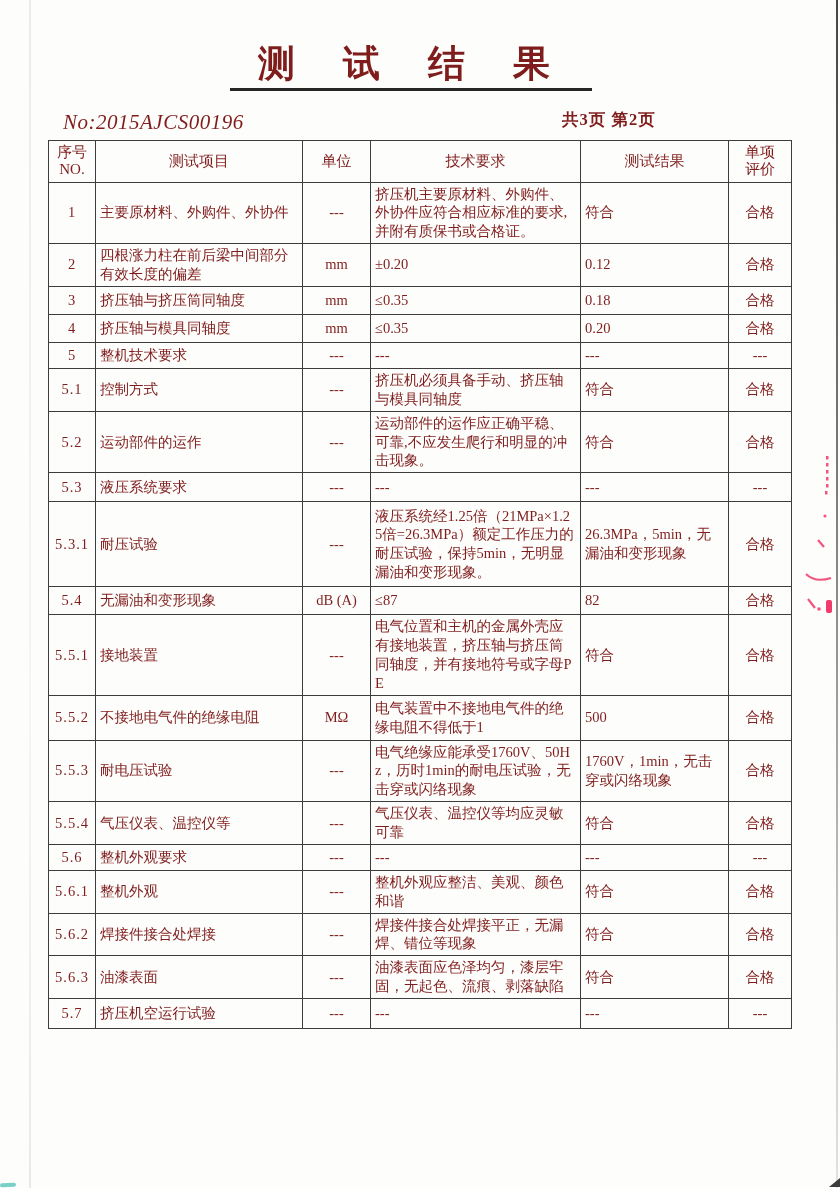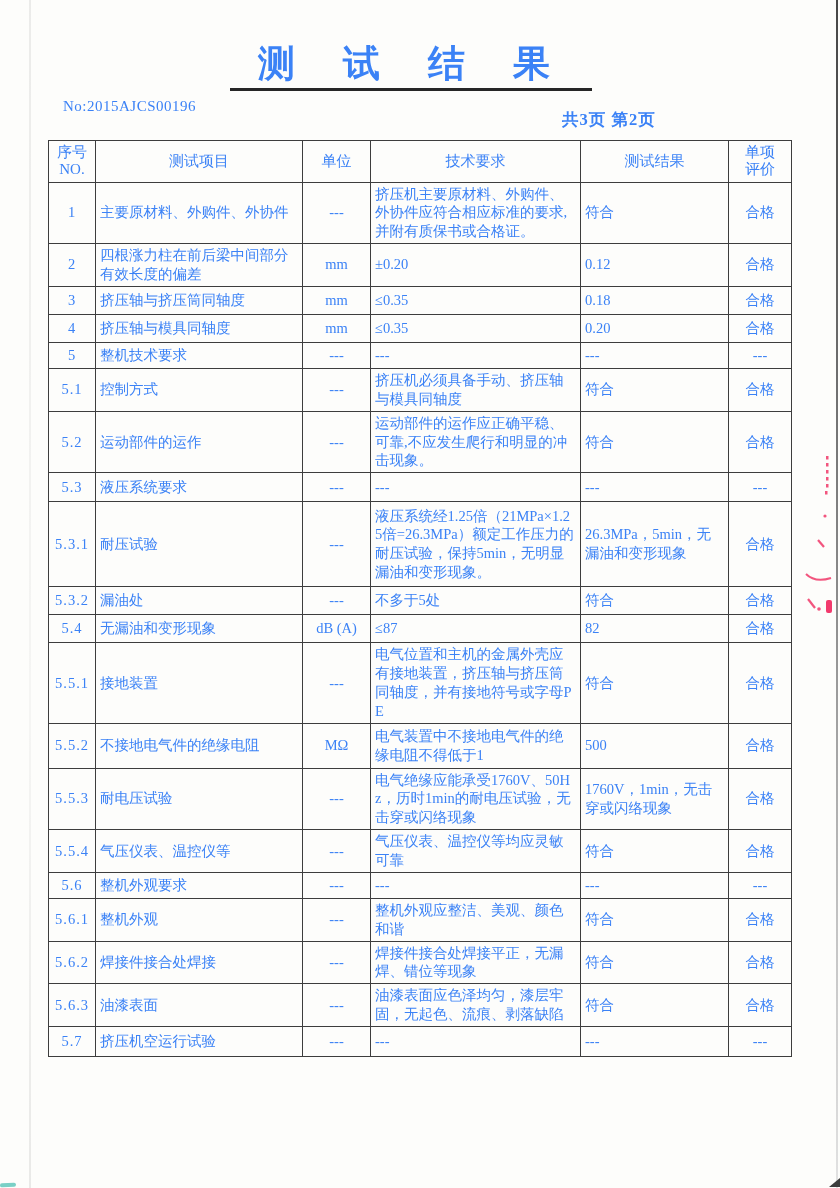--- a/index.html
+++ b/index.html
@@ -1,36 +1,36 @@
 <!DOCTYPE html>
 <html><head>
 <meta charset="utf-8">
 <style>
   html,body{margin:0;padding:0;background:#e9e9e9;}
   .page{
     position:relative;width:840px;height:1188px;margin:0 auto;
     background:#fdfdfb;overflow:hidden;
     font-family:"Liberation Serif","DejaVu Serif",serif;
-    color:#3b82f6;
+    color:#7f1d1d;
   }
   
   .crease-left{position:absolute;left:29px;top:0;width:2px;height:1188px;
     background:linear-gradient(180deg,rgba(0,0,0,0.07),rgba(0,0,0,0.03) 60%,rgba(0,0,0,0.08));}
   .scan-edge-right{position:absolute;left:836px;top:0;width:2px;height:1188px;
     background:linear-gradient(180deg,#474747 0%,#5c5c5c 20%,#8b8b8b 50%,#c3c3c3 78%,#e2e2e2 100%);}
   .scan-corner-mark{position:absolute;left:829px;top:1178px;width:0;height:0;
     border-left:11px solid transparent;border-bottom:9px solid #3c3c3c;}
   .teal-mark{position:absolute;left:0;top:1183px;width:16px;height:4px;
     background:#7ad0c6;transform:rotate(-3deg);border-radius:2px;}
   .pink-marks{position:absolute;left:798px;top:450px;}
   
   .page-title{position:absolute;left:258px;top:44px;font-size:37px;font-weight:bold;
     letter-spacing:48px;white-space:nowrap;line-height:1.1;}
   .title-underline{position:absolute;left:230px;top:88px;width:362px;height:3px;background:#262626;}
-  .doc-no{position:absolute;left:63px;top:98px;font-size:15px;letter-spacing:0.5px;}
+  .doc-no{position:absolute;left:63px;top:110px;font-size:21px;letter-spacing:0.5px;font-style:italic;}
   .page-info{position:absolute;left:562px;top:109px;font-size:16.5px;font-weight:600;letter-spacing:1px;}
   
   table.report{position:absolute;left:48px;top:140px;width:743px;
     border-collapse:collapse;table-layout:fixed;}
   table.report th,table.report td{
     border:1.5px solid #3d3d3d;padding:2px 4px;vertical-align:middle;
     font-size:14.5px;line-height:1.3;overflow:hidden;word-break:break-all;}
   table.report th{font-weight:normal;text-align:center;white-space:pre-line;
     font-size:15px;line-height:1.15;padding:3px 2px;}
   th.h-no,th.h-eval{font-size:13.5px;}
@@ -142,28 +142,20 @@
         </tr>
         <tr style="height: 85px;">
           <td class="col-no">5.3.1</td>
           <td class="col-item">耐压试验</td>
           <td class="col-unit">---</td>
           <td class="col-requirement">液压系统经1.25倍（21MPa×1.25倍=26.3MPa）额定工作压力的耐压试验，保持5min，无明显漏油和变形现象。</td>
           <td class="col-result">26.3MPa，5min，无漏油和变形现象</td>
           <td class="col-evaluation">合格</td>
         </tr>
         <tr style="height: 28px;">
-          <td class="col-no">5.3.2</td>
-          <td class="col-item">漏油处</td>
-          <td class="col-unit">---</td>
-          <td class="col-requirement">不多于5处</td>
-          <td class="col-result">符合</td>
-          <td class="col-evaluation">合格</td>
-        </tr>
-        <tr style="height: 28px;">
           <td class="col-no">5.4</td>
           <td class="col-item">无漏油和变形现象</td>
           <td class="col-unit">dB (A)</td>
           <td class="col-requirement">≤87</td>
           <td class="col-result">82</td>
           <td class="col-evaluation">合格</td>
         </tr>
         <tr style="height: 80px;">
           <td class="col-no">5.5.1</td>
           <td class="col-item">接地装置</td>

